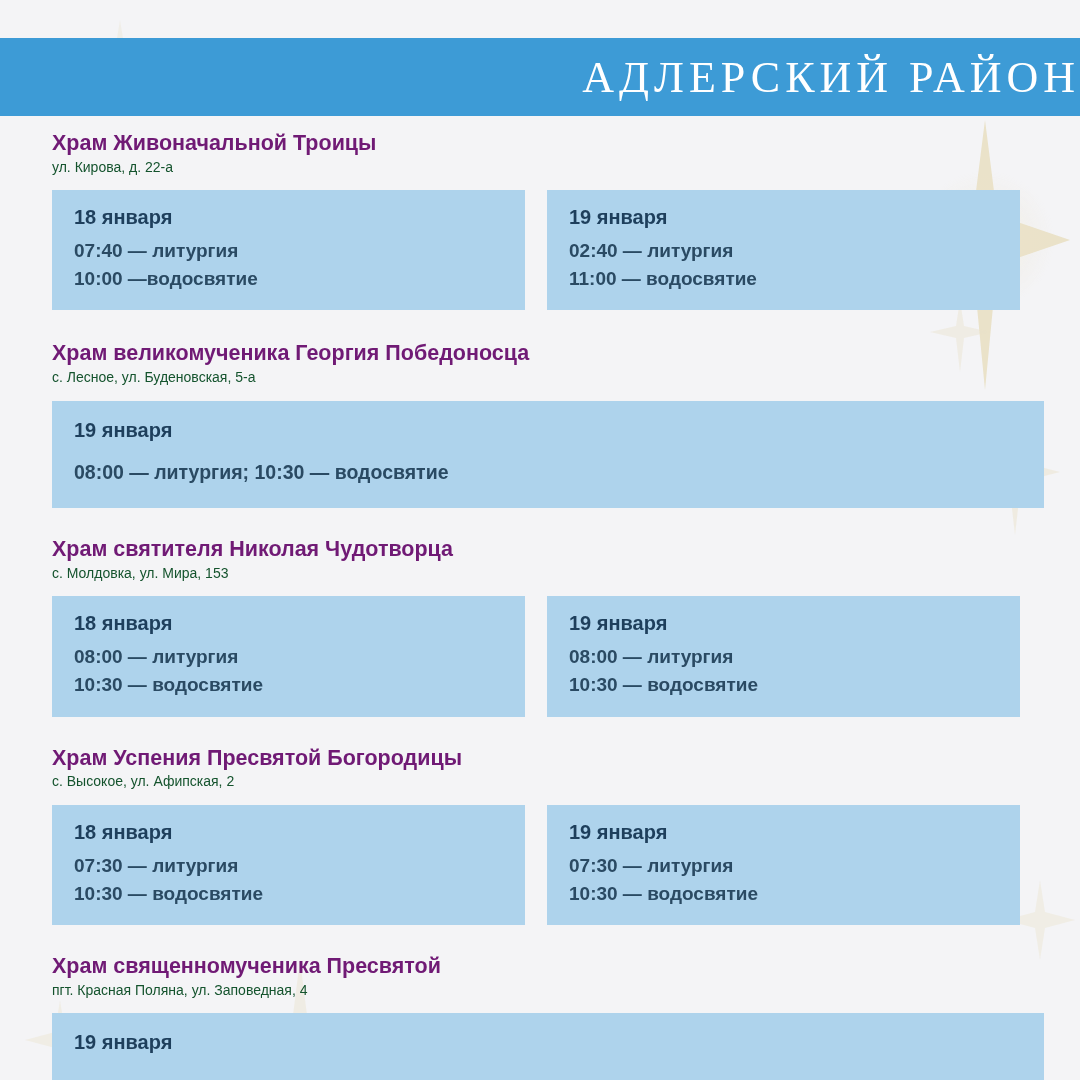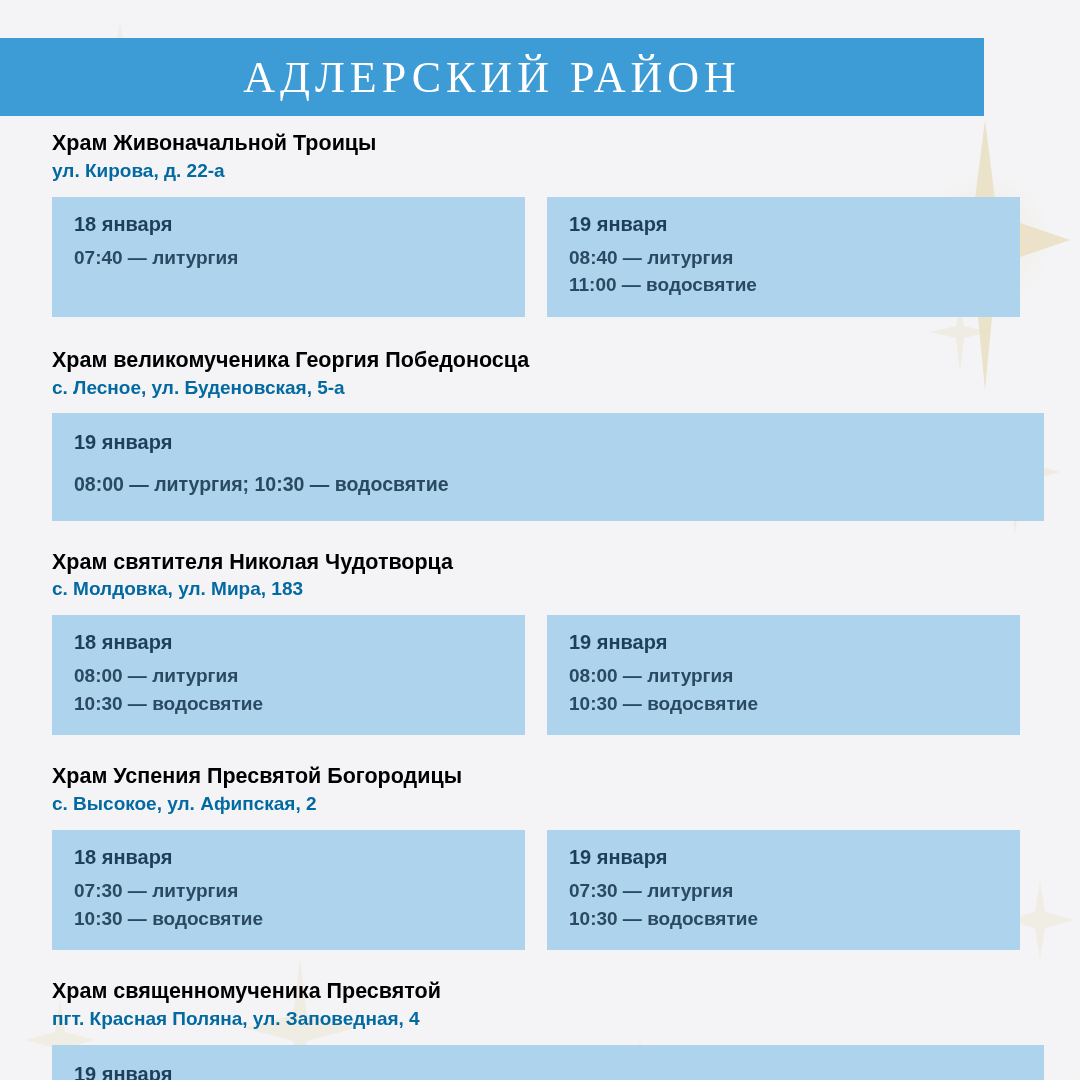--- a/index.html
+++ b/index.html
@@ -27,26 +27,26 @@
     position: relative;
     z-index: 2;
     width: 1080px;
     height: 1080px;
   }
 
   .header-band {
     position: absolute;
     top: 38px;
     left: 0;
-    width: 984px;
+    width: 1080px;
     height: 78px;
     background: #3d9bd6;
     display: flex;
     align-items: center;
-    justify-content: center;
+    justify-content: flex-end;
   }
   .header-title {
     color: #ffffff;
     font-family: "Liberation Serif", serif;
     font-size: 44px;
     letter-spacing: 5px;
     font-weight: 400;
     white-space: nowrap;
   }
 
@@ -55,31 +55,31 @@
     top: 130px;
     left: 0;
     width: 1080px;
   }
 
   .church-block {
     padding: 0 36px 0 52px;
   }
 
   .church-name {
-    color: #000000;
+    color: #701a75;
     font-size: 21.5px;
     font-weight: bold;
     line-height: 1.25;
     margin: 0;
     white-space: nowrap;
   }
   .church-addr {
-    color: #0369a1;
-    font-size: 19px;
-    font-weight: bold;
+    color: #14532d;
+    font-size: 14px;
+    font-weight: normal;
     line-height: 1.25;
     margin: 2px 0 0 0;
     white-space: nowrap;
   }
 
   .cards {
     display: flex;
     gap: 22px;
     margin-top: 14px;
     border-radius: 17px;
@@ -145,24 +145,25 @@
 
   <div class="content">
 
     <div class="church-block">
       <div class="church-name">Храм Живоначальной Троицы</div>
       <div class="church-addr">ул. Кирова, д. 22-а</div>
       <div class="cards">
         <div class="card half">
           <div class="card-date">18 января</div>
           <div class="card-line">07:40 — литургия</div>
-        </div>
-        <div class="card half">
-          <div class="card-date">19 января</div>
-          <div class="card-line">08:40 — литургия</div>
+          <div class="card-line">10:00 —водосвятие</div>
+        </div>
+        <div class="card half">
+          <div class="card-date">19 января</div>
+          <div class="card-line">02:40 — литургия</div>
           <div class="card-line">11:00 — водосвятие</div>
         </div>
       </div>
     </div>
 
     <div class="gap-md"></div>
 
     <div class="church-block">
       <div class="church-name">Храм великомученика Георгия Победоносца</div>
       <div class="church-addr"> с. Лесное, ул. Буденовская, 5-а</div>
@@ -171,21 +172,21 @@
           <div class="card-date">19 января</div>
           <div class="card-line">08:00 — литургия; 10:30 — водосвятие</div>
         </div>
       </div>
     </div>
 
     <div class="gap-sm"></div>
 
     <div class="church-block">
       <div class="church-name">Храм святителя Николая Чудотворца</div>
-      <div class="church-addr">с. Молдовка, ул. Мира, 183</div>
+      <div class="church-addr">с. Молдовка, ул. Мира, 153</div>
       <div class="cards">
         <div class="card half">
           <div class="card-date">18 января</div>
           <div class="card-line">08:00 — литургия</div>
           <div class="card-line">10:30 — водосвятие</div>
         </div>
         <div class="card half">
           <div class="card-date">19 января</div>
           <div class="card-line">08:00 — литургия</div>
           <div class="card-line">10:30 — водосвятие</div>

